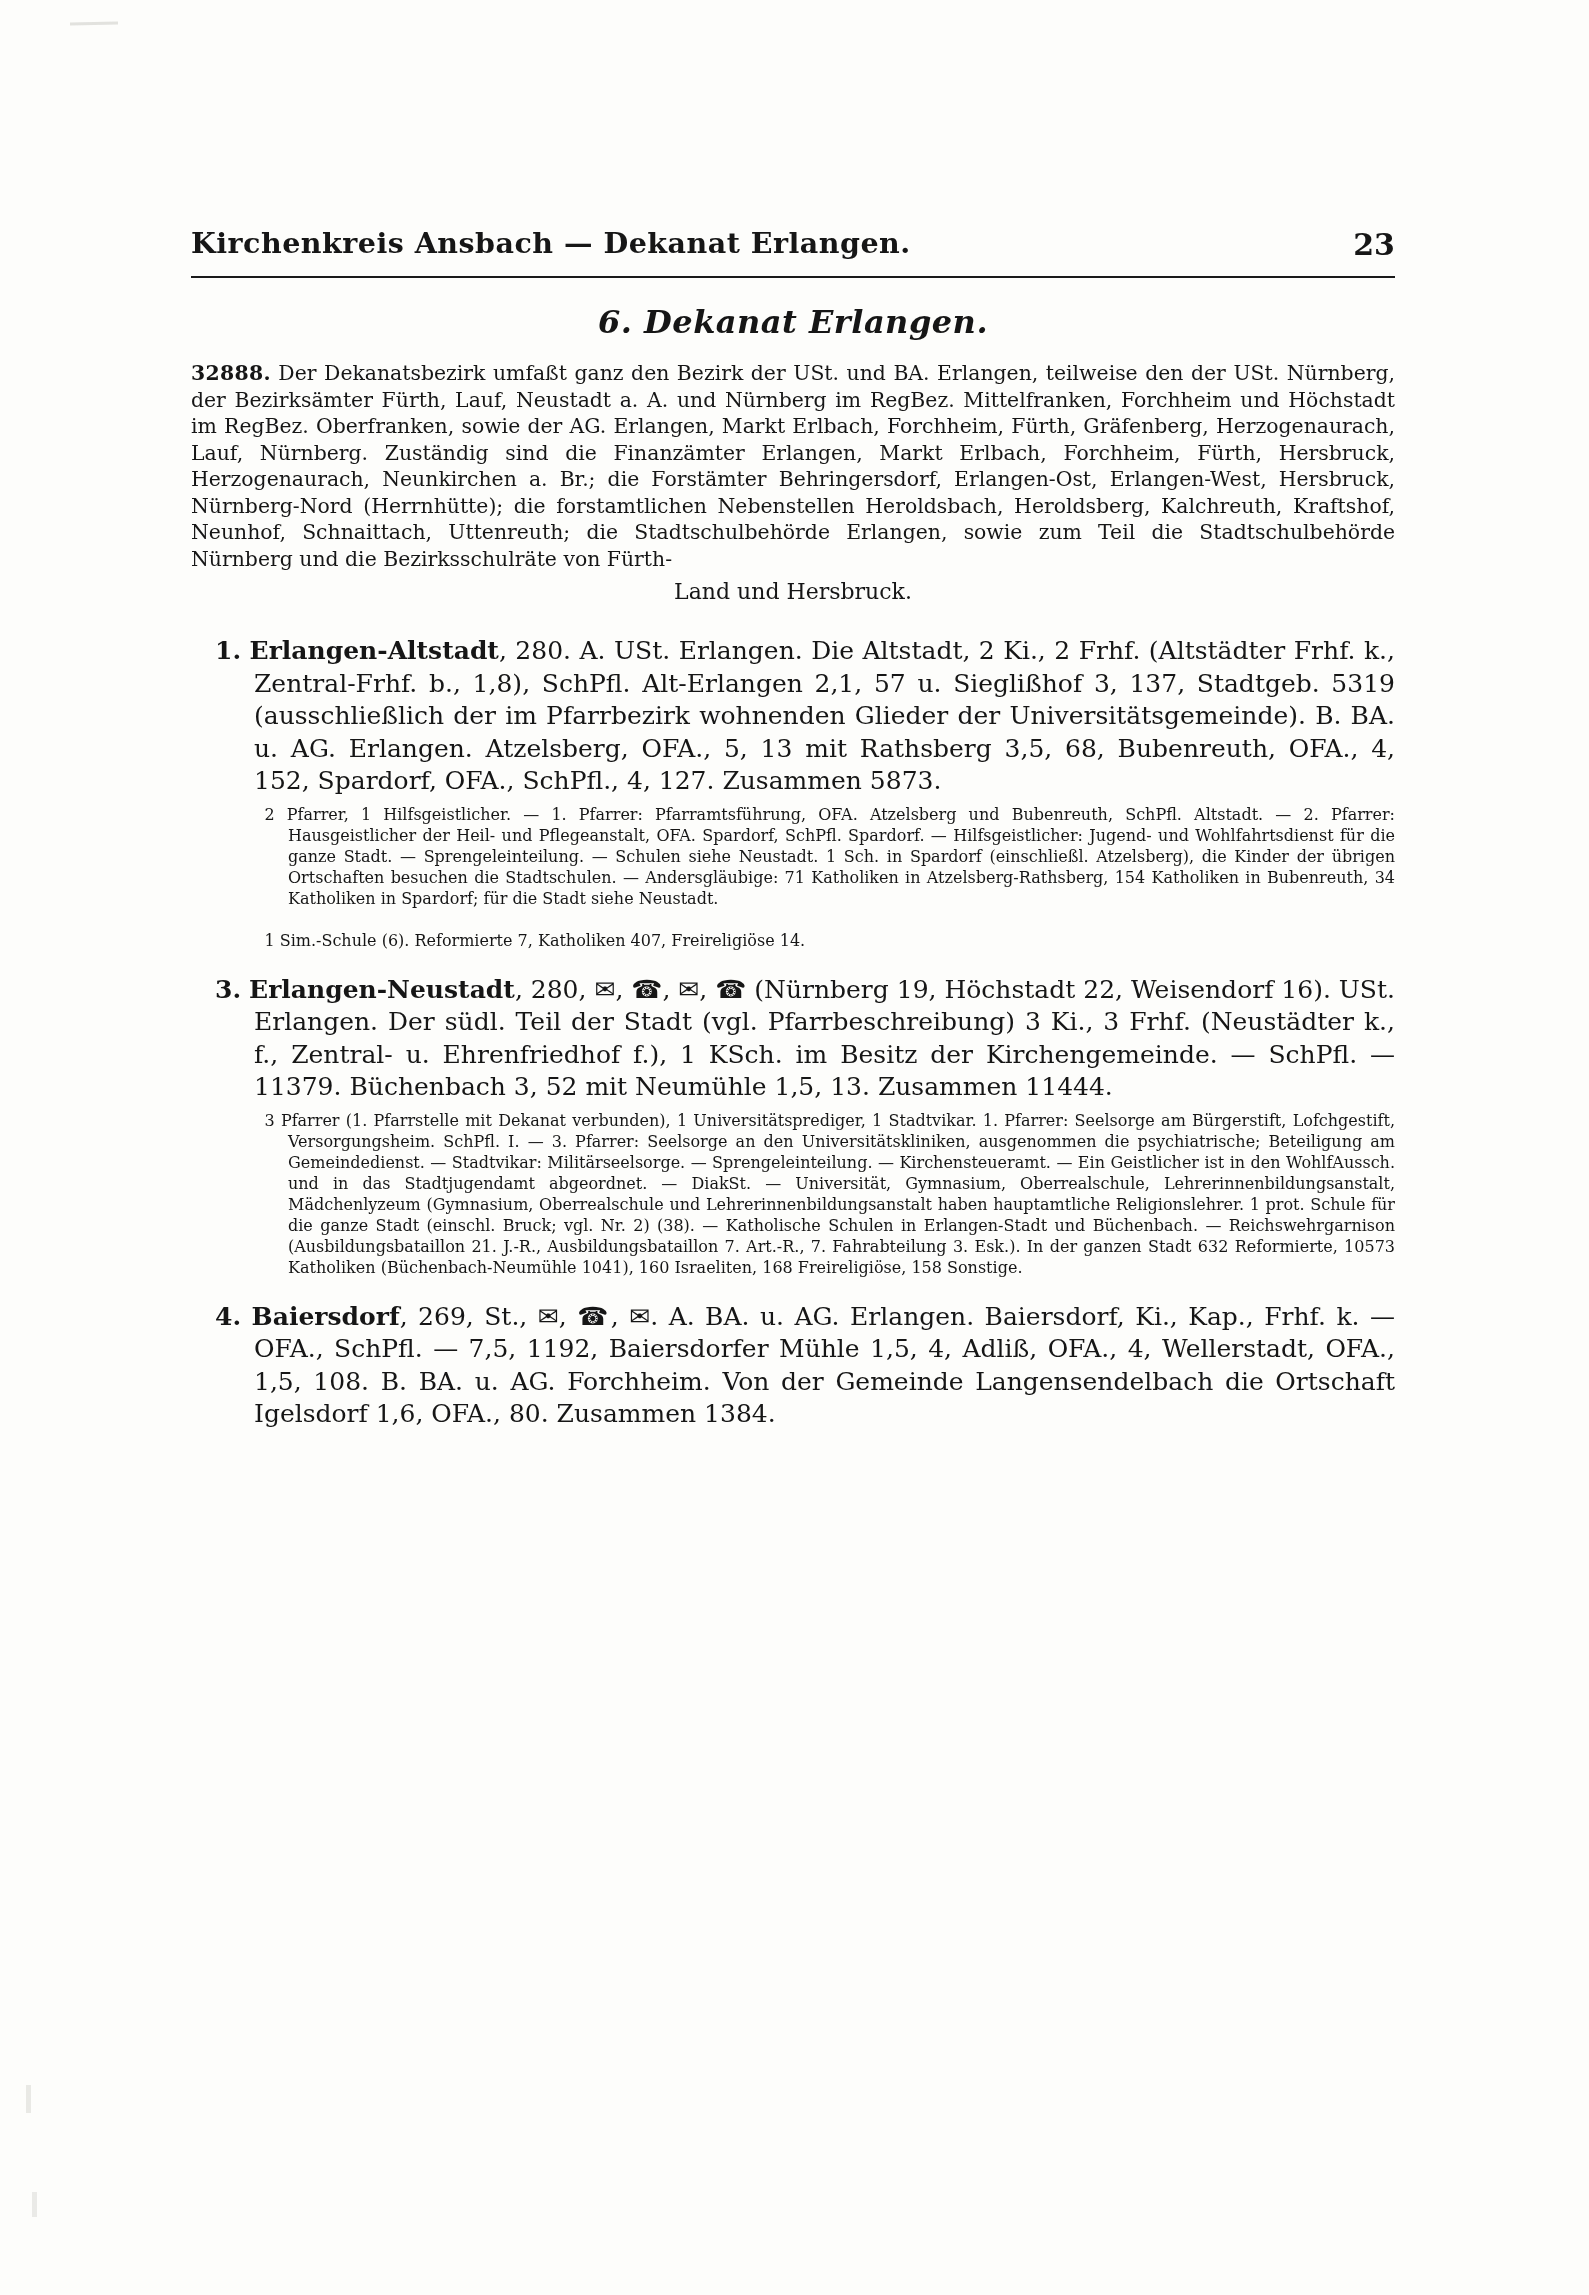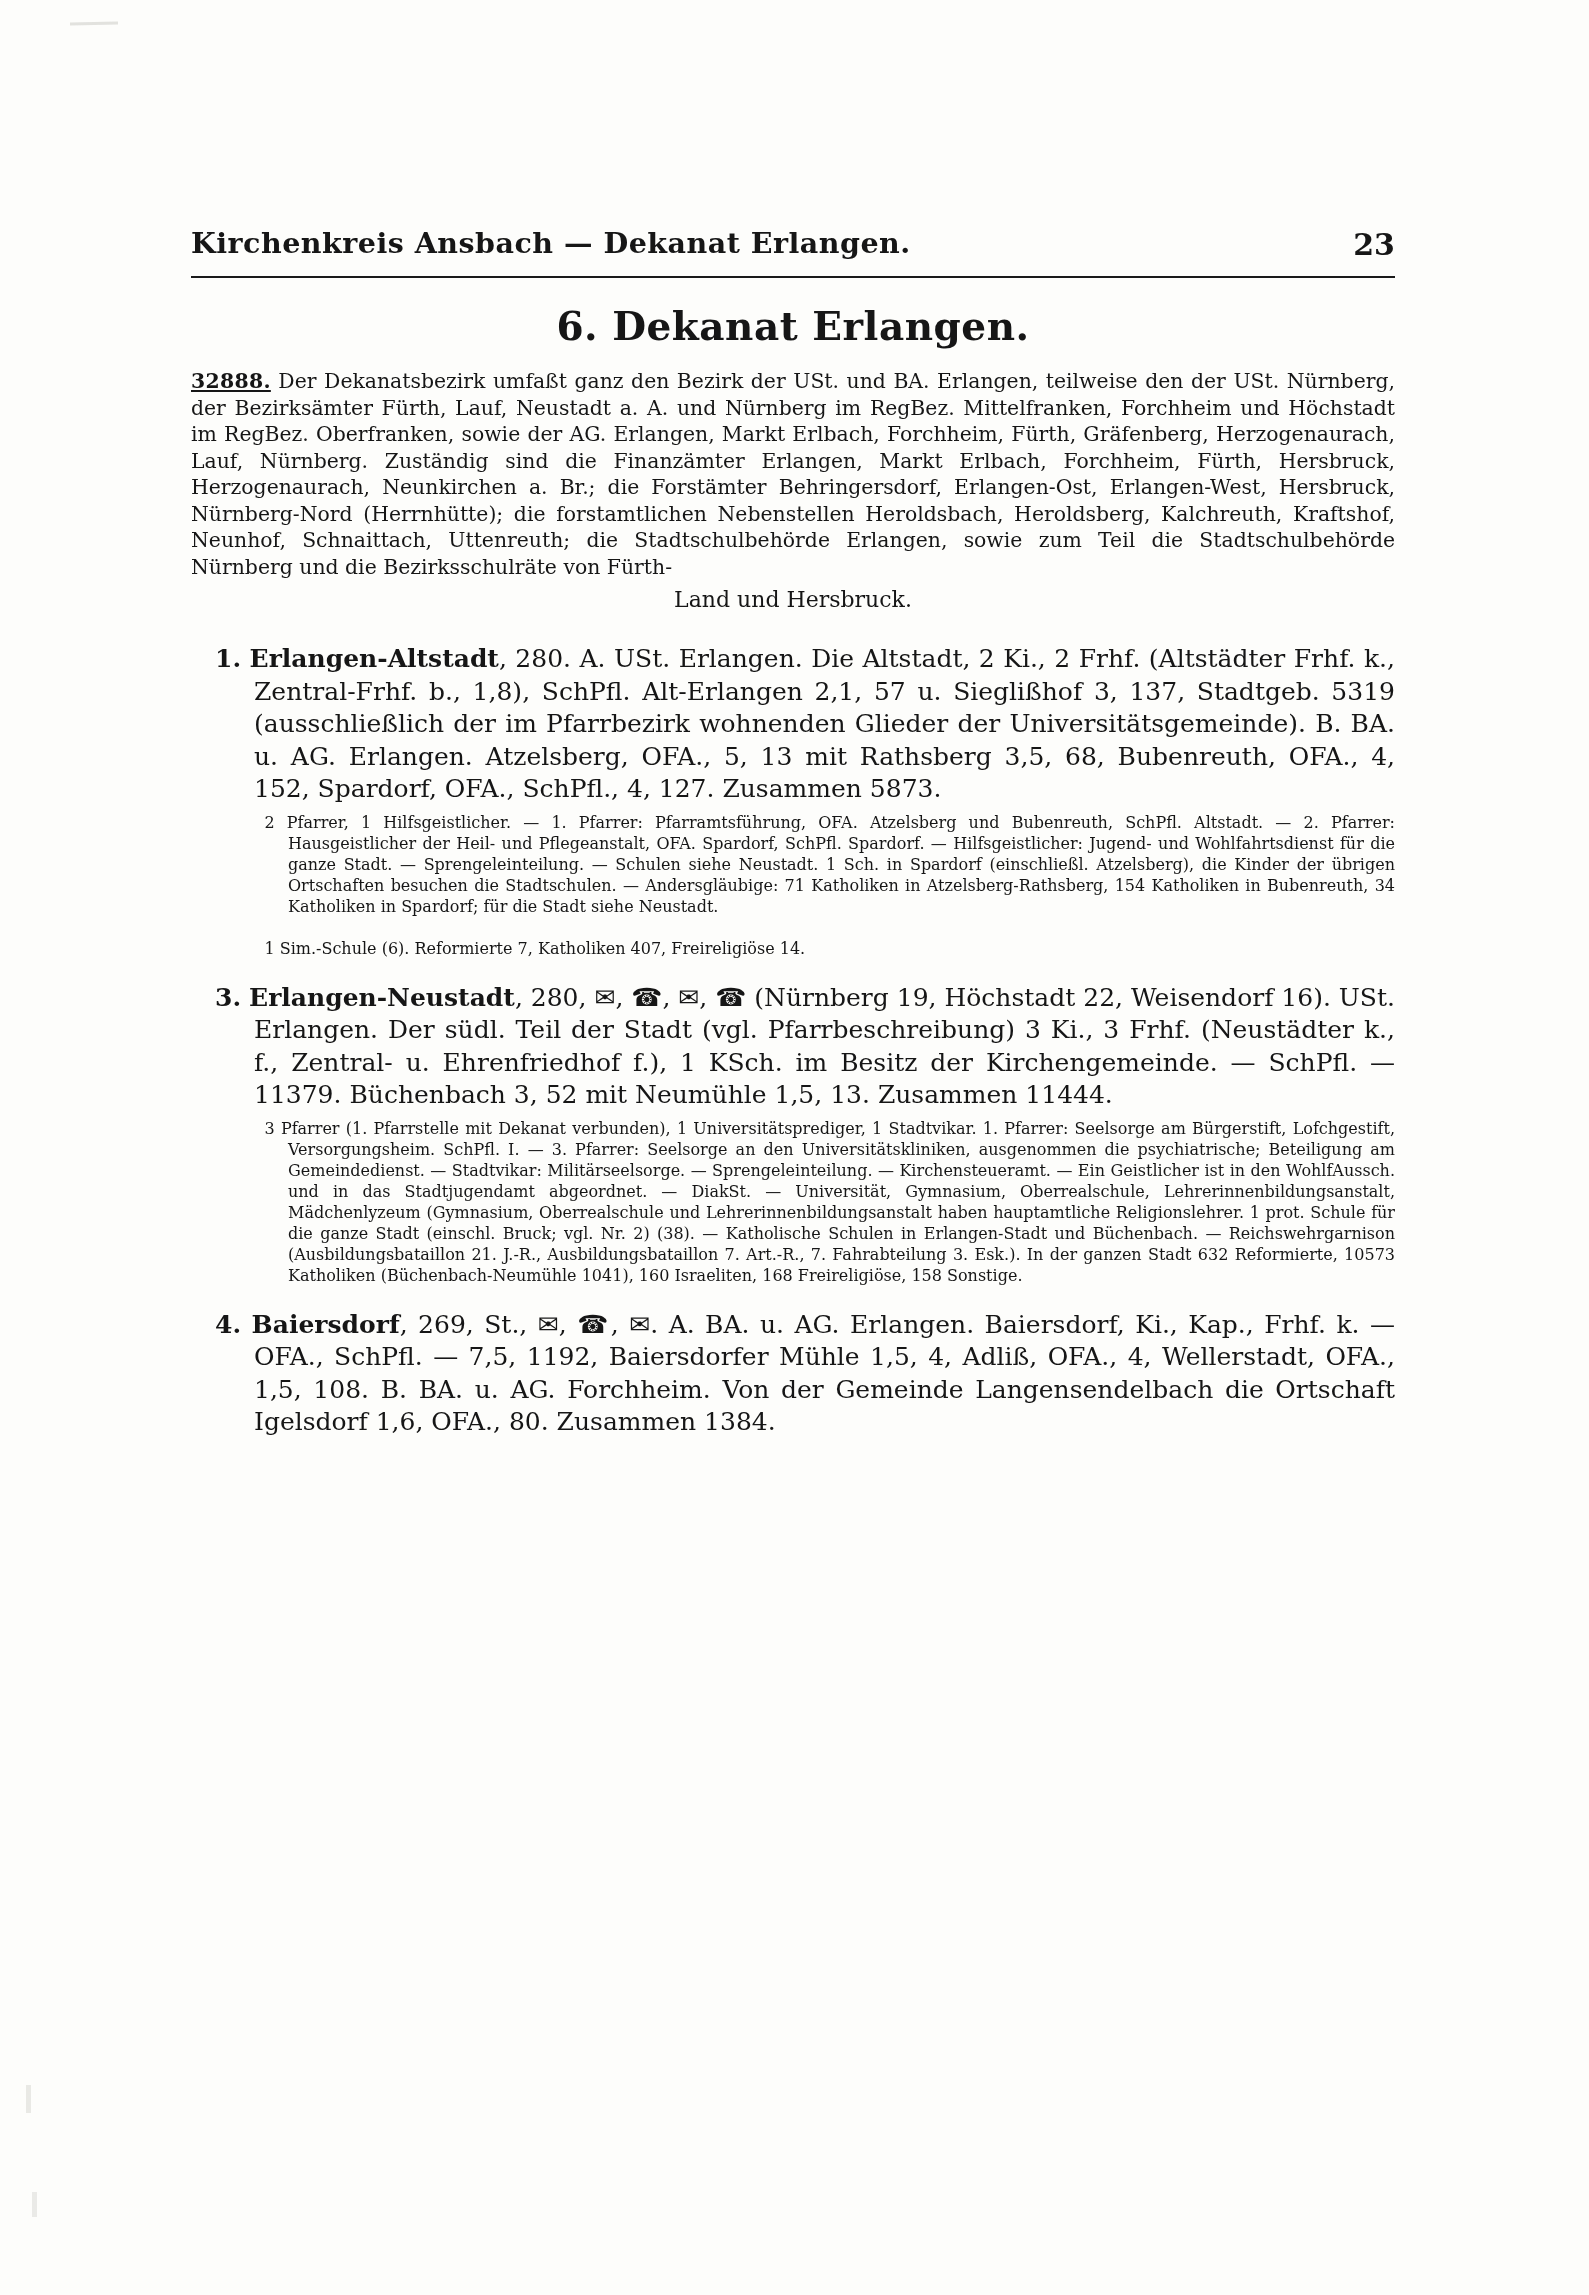--- a/index.html
+++ b/index.html
@@ -76,38 +76,38 @@
   .rule {
     border-top: 2.1px solid #1a1a1a;
     margin-top: 11.8px;
     margin-bottom: 25px;
     width: 100%;
   }
 
   
   .section-title {
     text-align: center;
-    font-size: 39px;
+    font-size: 32px;
     font-weight: 700;
     letter-spacing: 0.5px;
     margin-bottom: 19.3px;
+    font-style: italic;
   }
 
   
   .intro {
     font-size: 20.4px;
     line-height: 1.30;
     text-align: justify;
     hyphens: none;
     margin-bottom: 5.4px;
   }
   .intro .num {
     font-weight: 700;
     letter-spacing: 0.3px;
-    text-decoration: underline;
   }
   .intro-last {
     font-size: 22px;
     line-height: 1.30;
     text-align: center;
     margin-bottom: 29px;
   }
 
   
   .entry {

